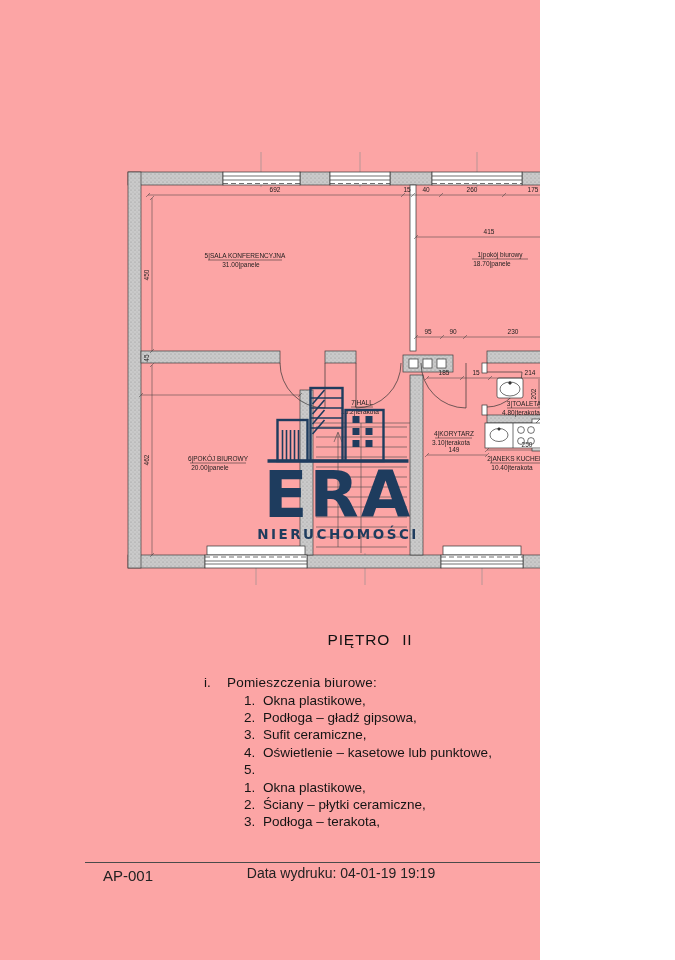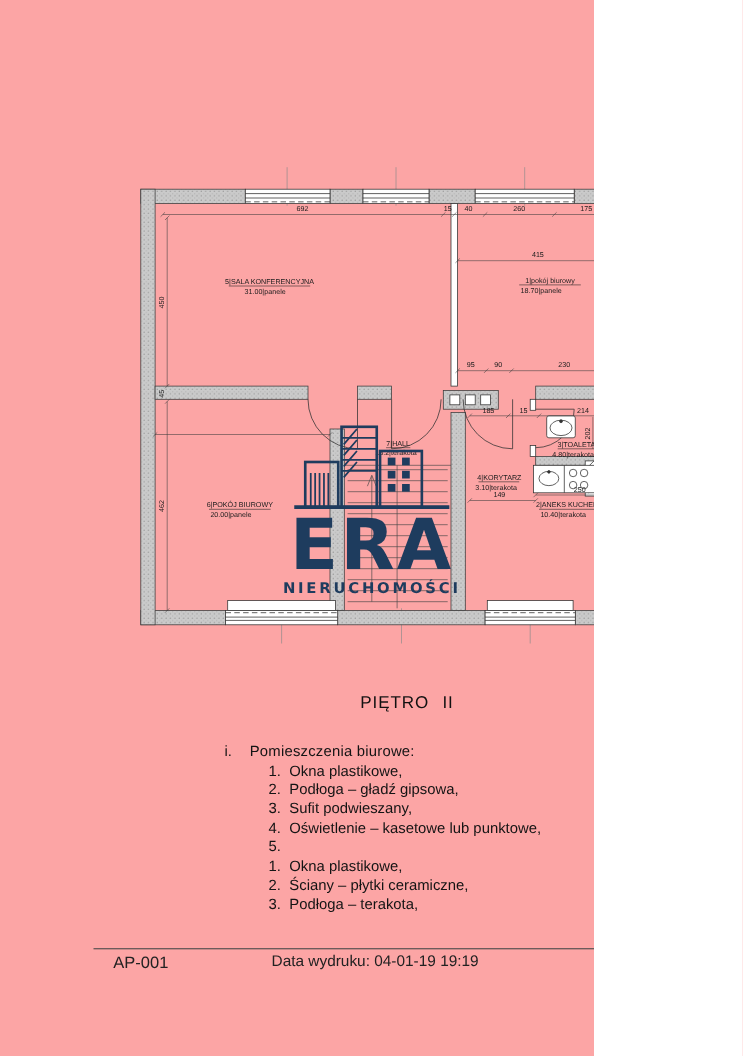--- a/index.html
+++ b/index.html
@@ -286,21 +286,21 @@
     <div class="item">
       <span class="num">1.</span>
       <span>Okna plastikowe,</span>
     </div>
     <div class="item">
       <span class="num">2.</span>
       <span>Podłoga – gładź gipsowa,</span>
     </div>
     <div class="item">
       <span class="num">3.</span>
-      <span>Sufit podwieszany,</span>
+      <span>Sufit ceramiczne,</span>
     </div>
     <div class="item">
       <span class="num">4.</span>
       <span>Oświetlenie – kasetowe lub punktowe,</span>
     </div>
     <div class="item">
       <span class="num">5.</span>
     </div>
     <div class="item">
       <span class="num">1.</span>

